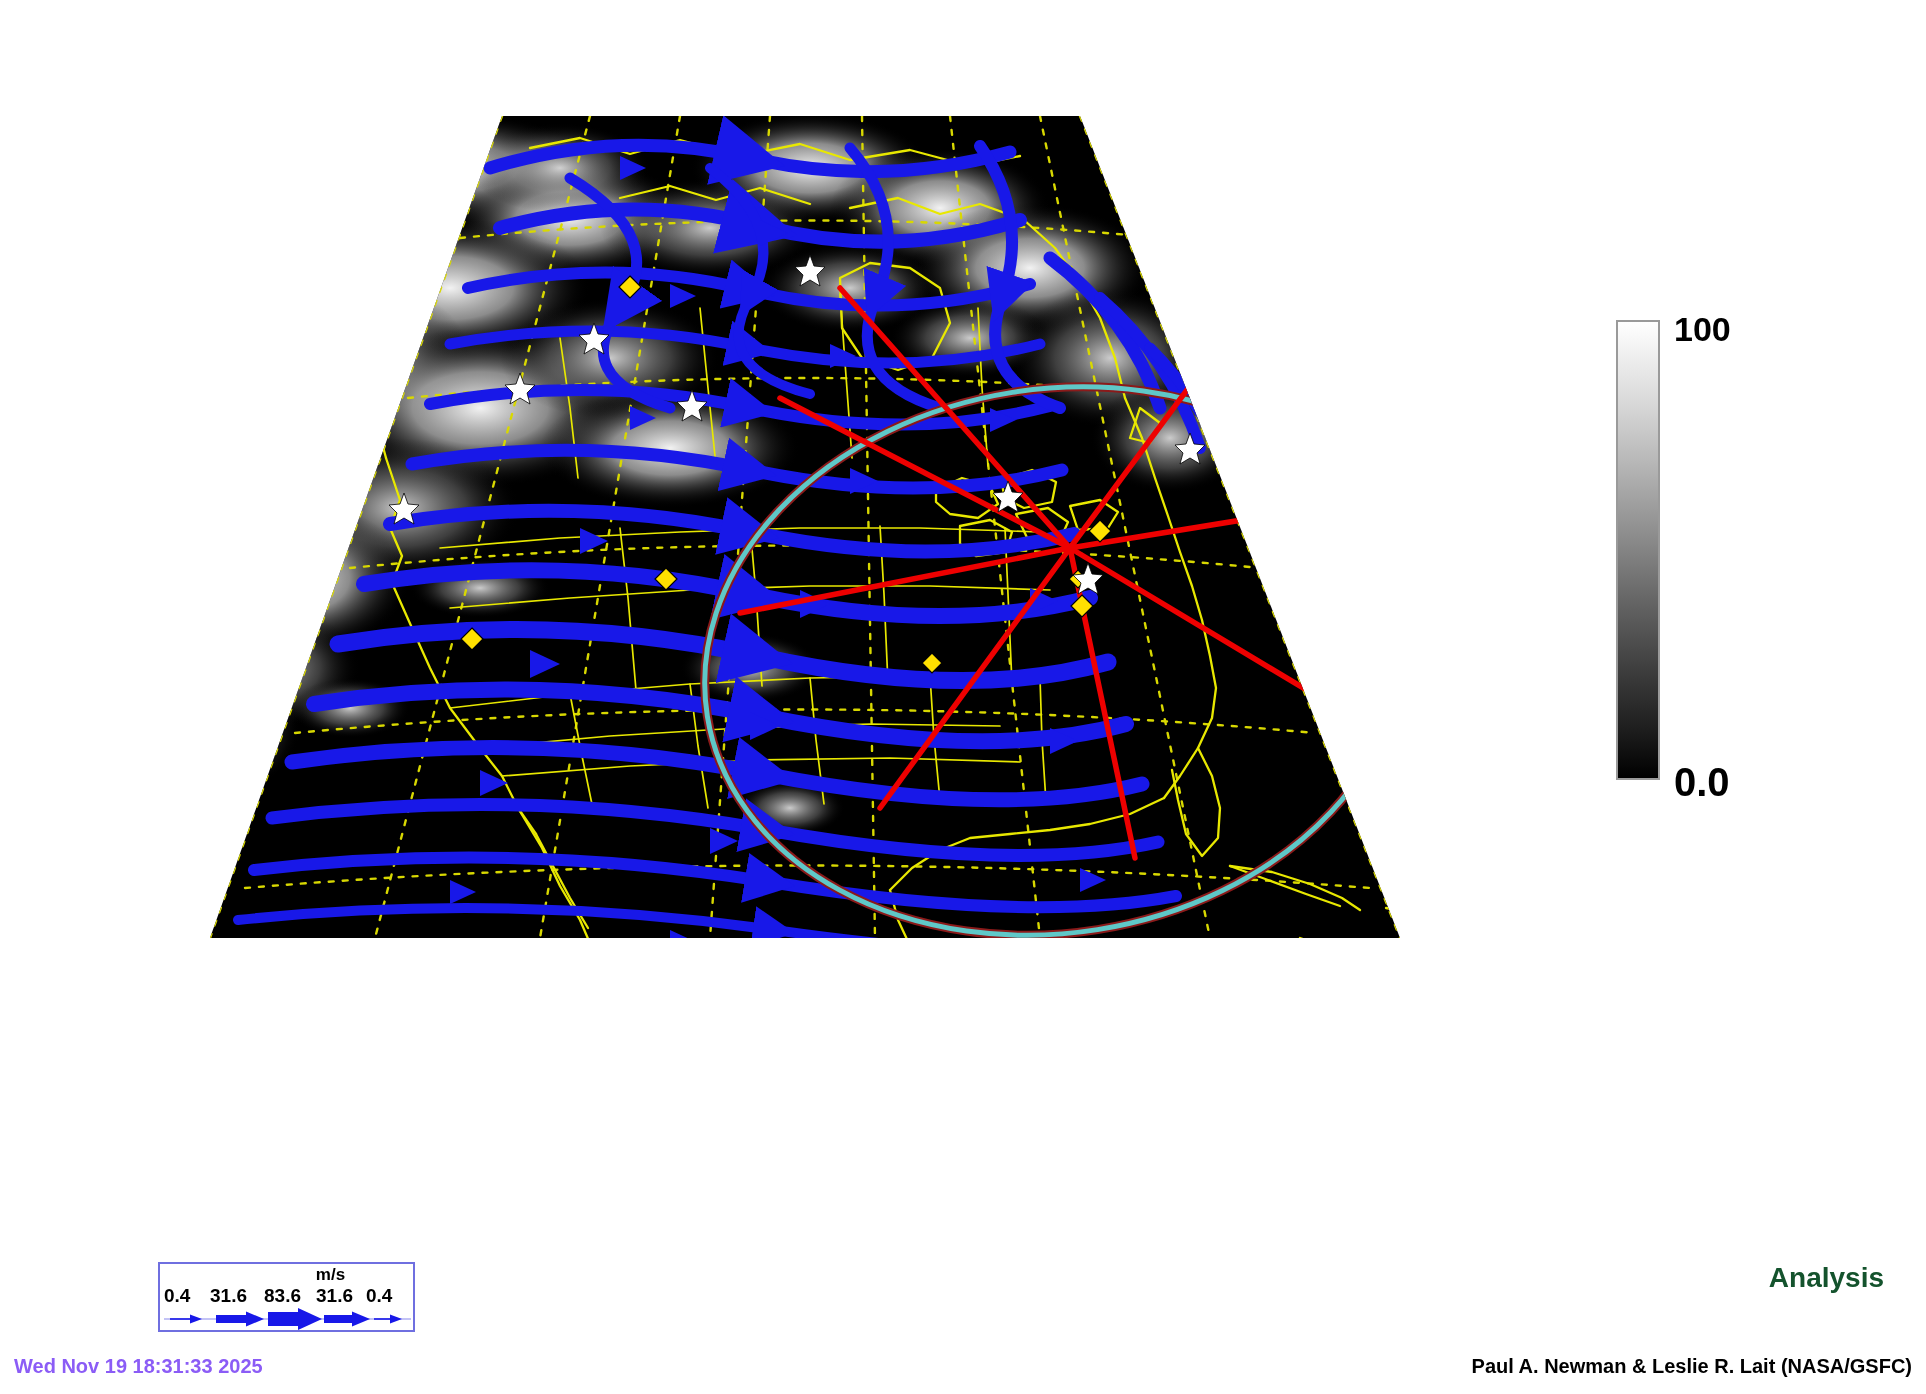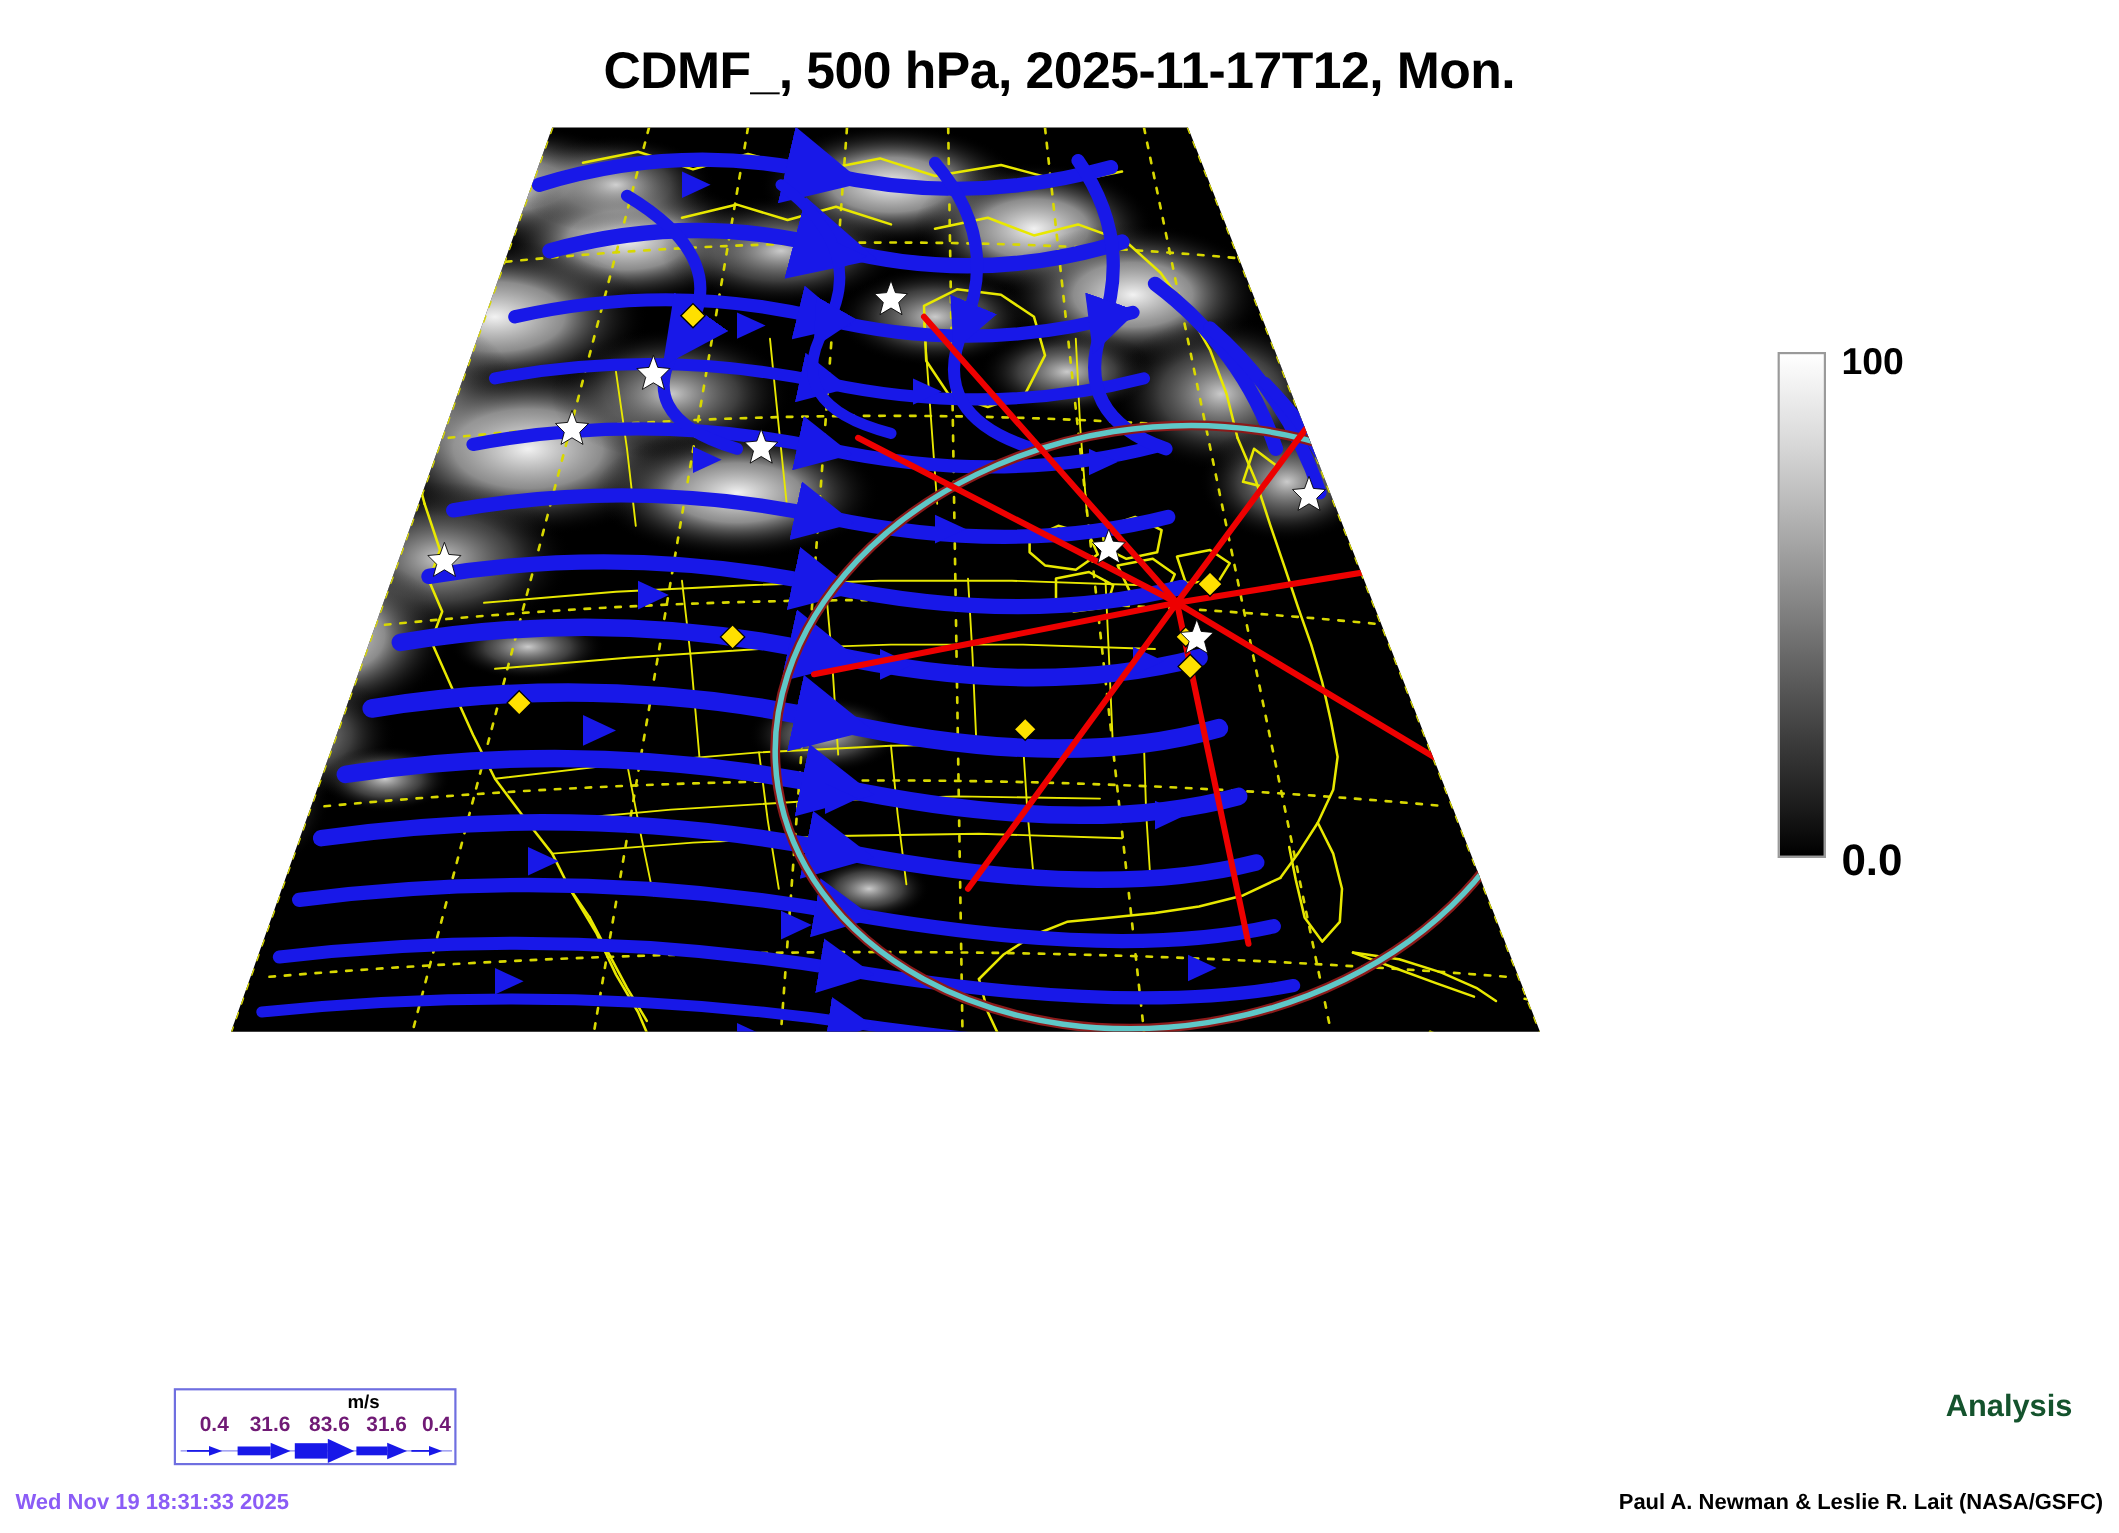--- a/index.html
+++ b/index.html
@@ -109,22 +109,22 @@
     font-size: 17px;
     font-weight: bold;
     color: #000000;
     padding-left: 44px;
   }
   .wind-legend-tick {
     position: absolute;
     top: 21px;
     font-size: 19px;
     font-weight: bold;
-    color: #701a75;
-    text-align: right;
+    color: #000000;
+    text-align: left;
     white-space: nowrap;
   }
   #wind-legend-arrows {
     position: absolute;
     left: 4px;
     top: 44px;
     width: 247px;
     height: 22px;
   }
 
@@ -152,21 +152,20 @@
     font-size: 20px;
     font-weight: bold;
     color: #000000;
   }
 </style>
 </head>
 <body>
 
 <div id="root">
 
-  <div id="chart-title">CDMF_, 500 hPa, 2025-11-17T12, Mon.</div>
 
   <div id="map-panel">
     <svg id="map-svg" viewBox="0 0 1300 910" xmlns="http://www.w3.org/2000/svg">
       <defs>
 
         <clipPath id="mapclip">
           <path d="M 352,8 L 930,8 L 1250,830 L 60,830 Z"></path>
         </clipPath>
 
         <radialGradient id="cloudG" cx="50%" cy="50%" r="50%">

